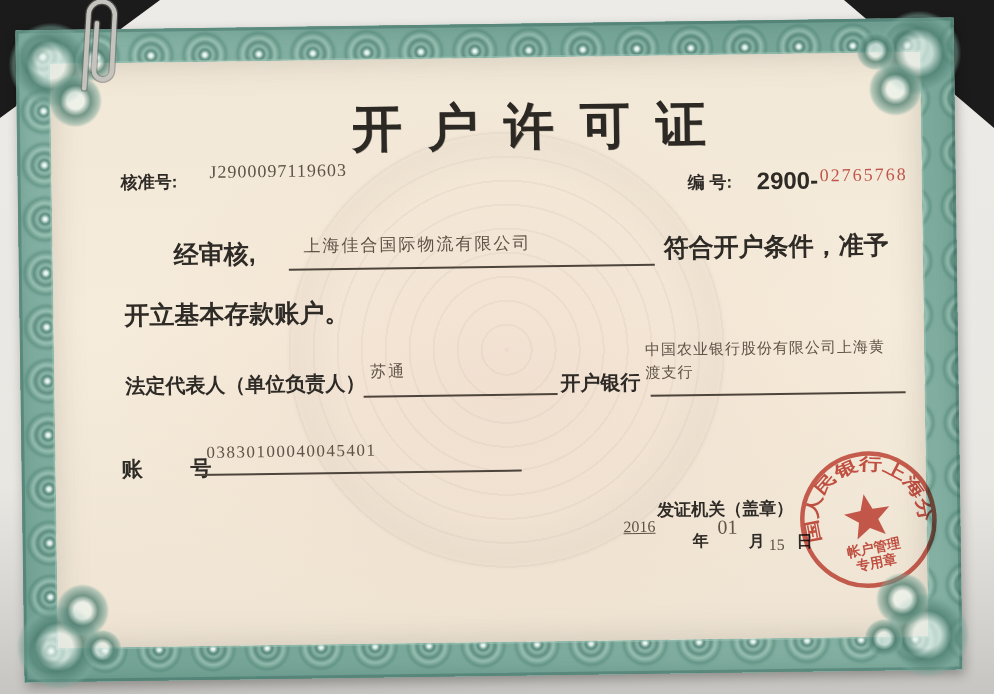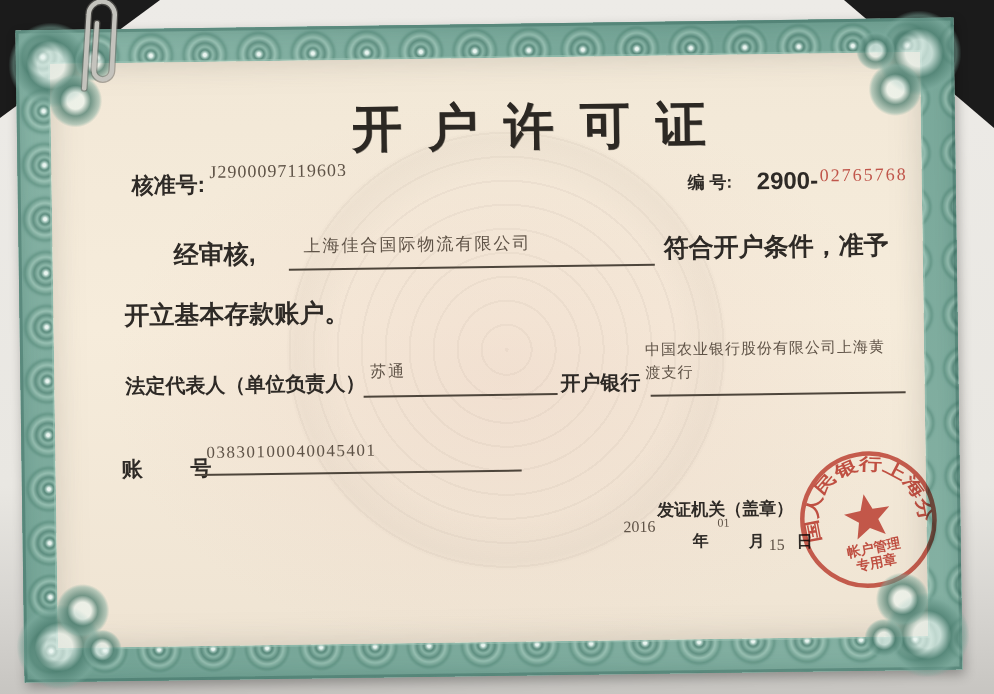--- a/index.html
+++ b/index.html
@@ -88,21 +88,21 @@
       <i class="cf-a"></i>
       <i class="cf-b"></i>
       <i class="cf-c"></i>
     </div>
 
   <div class="paper">
     <div class="medallion"></div>
 
     <div class="abs title">开户许可证</div>
 
-    <span class="abs lbl" style="left:80px; top:108px; font-size:22px;">核准号:</span>
+    <span class="abs lbl" style="left:69px; top:108px; font-size:17px;">核准号:</span>
     <span class="abs val" style="left:158px; top:100px; font-size:18px; letter-spacing:1px;">J2900097119603</span>
 
     <span class="abs lbl" style="left:636px; top:116px; font-size:17px;">编 号:</span>
     <span class="abs lbl" style="left:705px; top:113px; font-size:24px;">2900-</span>
     <span class="abs val red-num" style="left:768px; top:112px; font-size:18px;">02765768</span>
 
     <span class="abs lbl" style="left:121px; top:176px; font-size:25px;">经审核,</span>
     <span class="abs val" style="left:251px; top:174px; font-size:17px; letter-spacing:2px;">上海佳合国际物流有限公司</span>
     <div class="abs underline" style="left:236px; top:208px; width:366px;"></div>
     <span class="abs lbl" style="left:611px; top:176px; font-size:25px;">符合开户条件，准予</span>
@@ -115,23 +115,23 @@
     <span class="abs lbl" style="left:506px; top:313px; font-size:20px;">开户银行</span>
     <span class="abs val" style="left:591px; top:285px; font-size:15px; letter-spacing:1px;">中国农业银行股份有限公司上海黄</span>
     <span class="abs val" style="left:591px; top:308px; font-size:15px; letter-spacing:1px;">渡支行</span>
     <div class="abs underline" style="left:596px; top:339px; width:255px;"></div>
 
     <span class="abs lbl" style="left:66px; top:392px; font-size:21px; letter-spacing:12px; white-space:pre;">账  号</span>
     <span class="abs val" style="left:151px; top:381px; font-size:17px; letter-spacing:1.5px;">03830100040045401</span>
     <div class="abs underline" style="left:139px; top:412px; width:327px;"></div>
 
     <span class="abs lbl" style="left:601px; top:443px; font-size:17px;">发证机关（盖章）</span>
-    <span class="abs val" style="left:567px; top:462px; font-size:16px;">2016</span>
+    <span class="abs val" style="left:567px; top:462px; font-size:16px;text-decoration:underline;">2016</span>
     <span class="abs lbl" style="left:636px; top:476px; font-size:16px;">年</span>
-    <span class="abs val" style="left:661px; top:461px; font-size:12px;">01</span>
+    <span class="abs val" style="left:661px; top:461px; font-size:20px;">01</span>
     <span class="abs lbl" style="left:692px; top:477px; font-size:16px;">月</span>
     <span class="abs val" style="left:712px; top:482px; font-size:16px;">15</span>
     <span class="abs lbl" style="left:740px; top:478px; font-size:16px;">日</span>
 
     <div class="abs seal-wrap">
       <svg width="146" height="146" viewBox="0 0 146 146">
         <circle cx="73" cy="73" r="66" fill="none" stroke="#c5453a" stroke-width="4.5" opacity="0.92"></circle>
         <path id="sealArc" d="M 24,88 A 51,51 0 1 1 122,88" fill="none"></path>
         <text font-size="16.5" fill="#c5453a" font-weight="700" font-family="Liberation Sans, sans-serif">
           <textPath href="#sealArc" startOffset="50%" text-anchor="middle" textLength="228" lengthAdjust="spacingAndGlyphs">中国人民银行上海分行</textPath>

